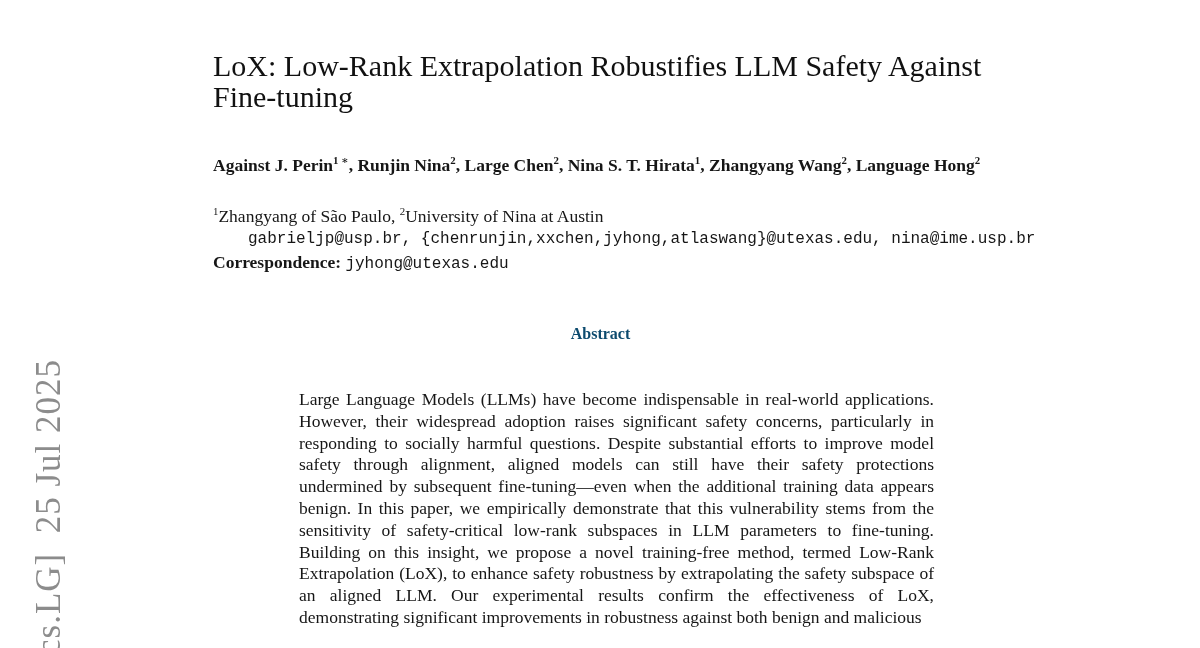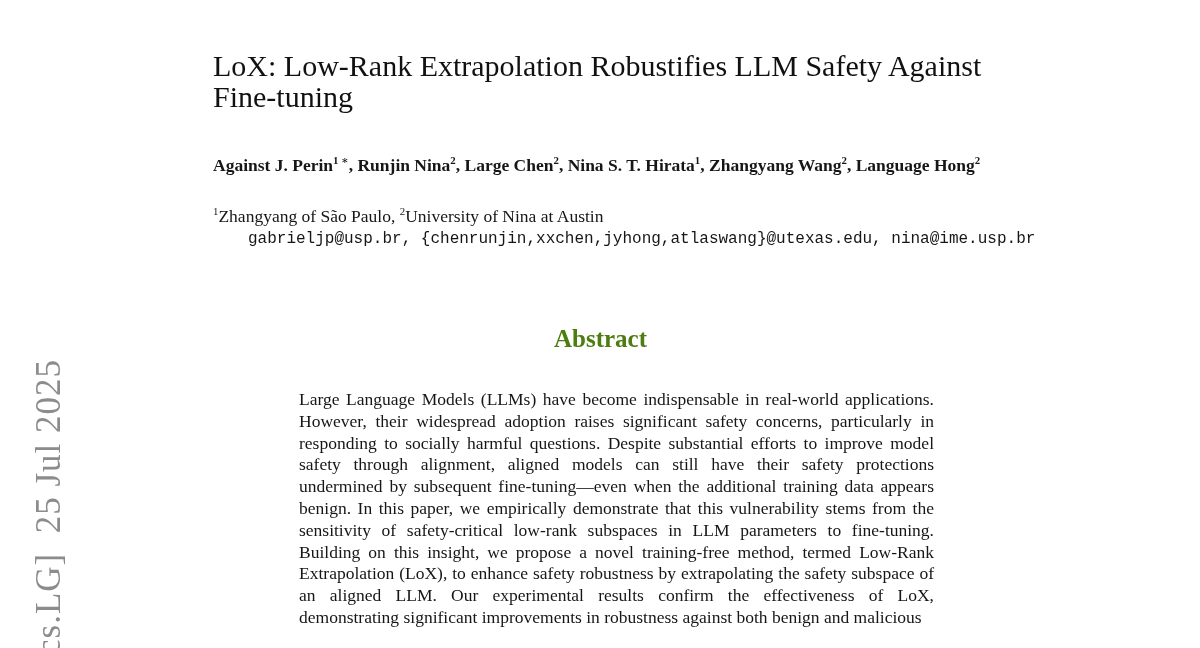--- a/index.html
+++ b/index.html
@@ -77,23 +77,23 @@
     font-family: "Liberation Mono", "DejaVu Sans Mono", monospace;
     font-size: 16px;
     font-weight: normal;
   }
   .abstract-heading {
     position: absolute;
     left: 213px; top: 325px;
     width: 775px;
     margin: 0;
     text-align: center;
-    font-size: 25px;
+    font-size: 16px;
     font-weight: bold;
-    color: #4d7c0f;
+    color: #0c4a6e;
   }
   .abstract-body {
     position: absolute;
     left: 283px; top: 373px;
     width: 635px;
     margin: 16px;
     font-size: 17.5px;
     line-height: 21.8px;
     text-align: justify;
   }
@@ -115,18 +115,22 @@
     <span><span>Zhangyang Wang</span><sup>2</sup><span>,</span></span>
     <span><span>Language Hong</span><sup>2</sup></span>
   </div>
 
   <div class="affiliations">
     <span><sup>1</sup><span>Zhangyang of São Paulo, </span></span><span><sup>2</sup><span>University of Nina at Austin</span></span>
   </div>
 
   <div class="emails">gabrieljp@usp.br, {chenrunjin,xxchen,jyhong,atlaswang}@utexas.edu, nina@ime.usp.br</div>
 
+  <div class="correspondence">
+    <span class="label">Correspondence:</span>
+    <span class="email">jyhong@utexas.edu</span>
+  </div>
 
   <h2 class="abstract-heading">Abstract</h2>
 
   <p class="abstract-body">Large Language Models (LLMs) have become indispensable in real-world applications. However, their widespread adoption raises significant safety concerns, particularly in responding to socially harmful questions. Despite substantial efforts to improve model safety through alignment, aligned models can still have their safety protections undermined by subsequent fine-tuning—even when the additional training data appears benign. In this paper, we empirically demonstrate that this vulnerability stems from the sensitivity of safety-critical low-rank subspaces in LLM parameters to fine-tuning. Building on this insight, we propose a novel training-free method, termed Low-Rank Extrapolation (LoX), to enhance safety robustness by extrapolating the safety subspace of an aligned LLM. Our experimental results confirm the effectiveness of LoX, demonstrating significant improvements in robustness against both benign and malicious</p>
 
 </div>
 
 </body></html>

